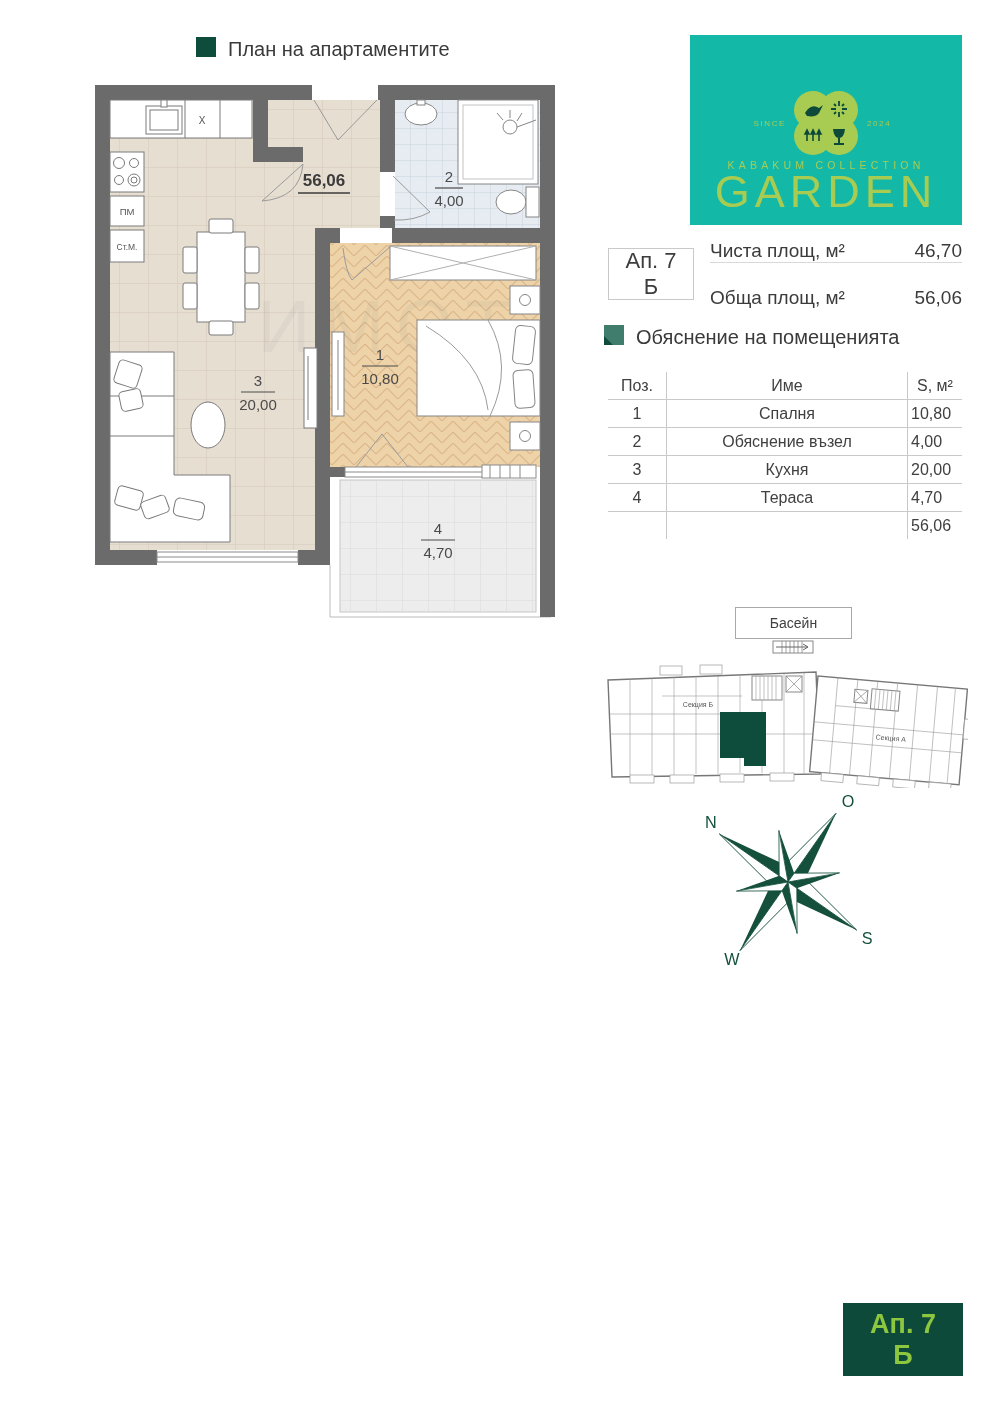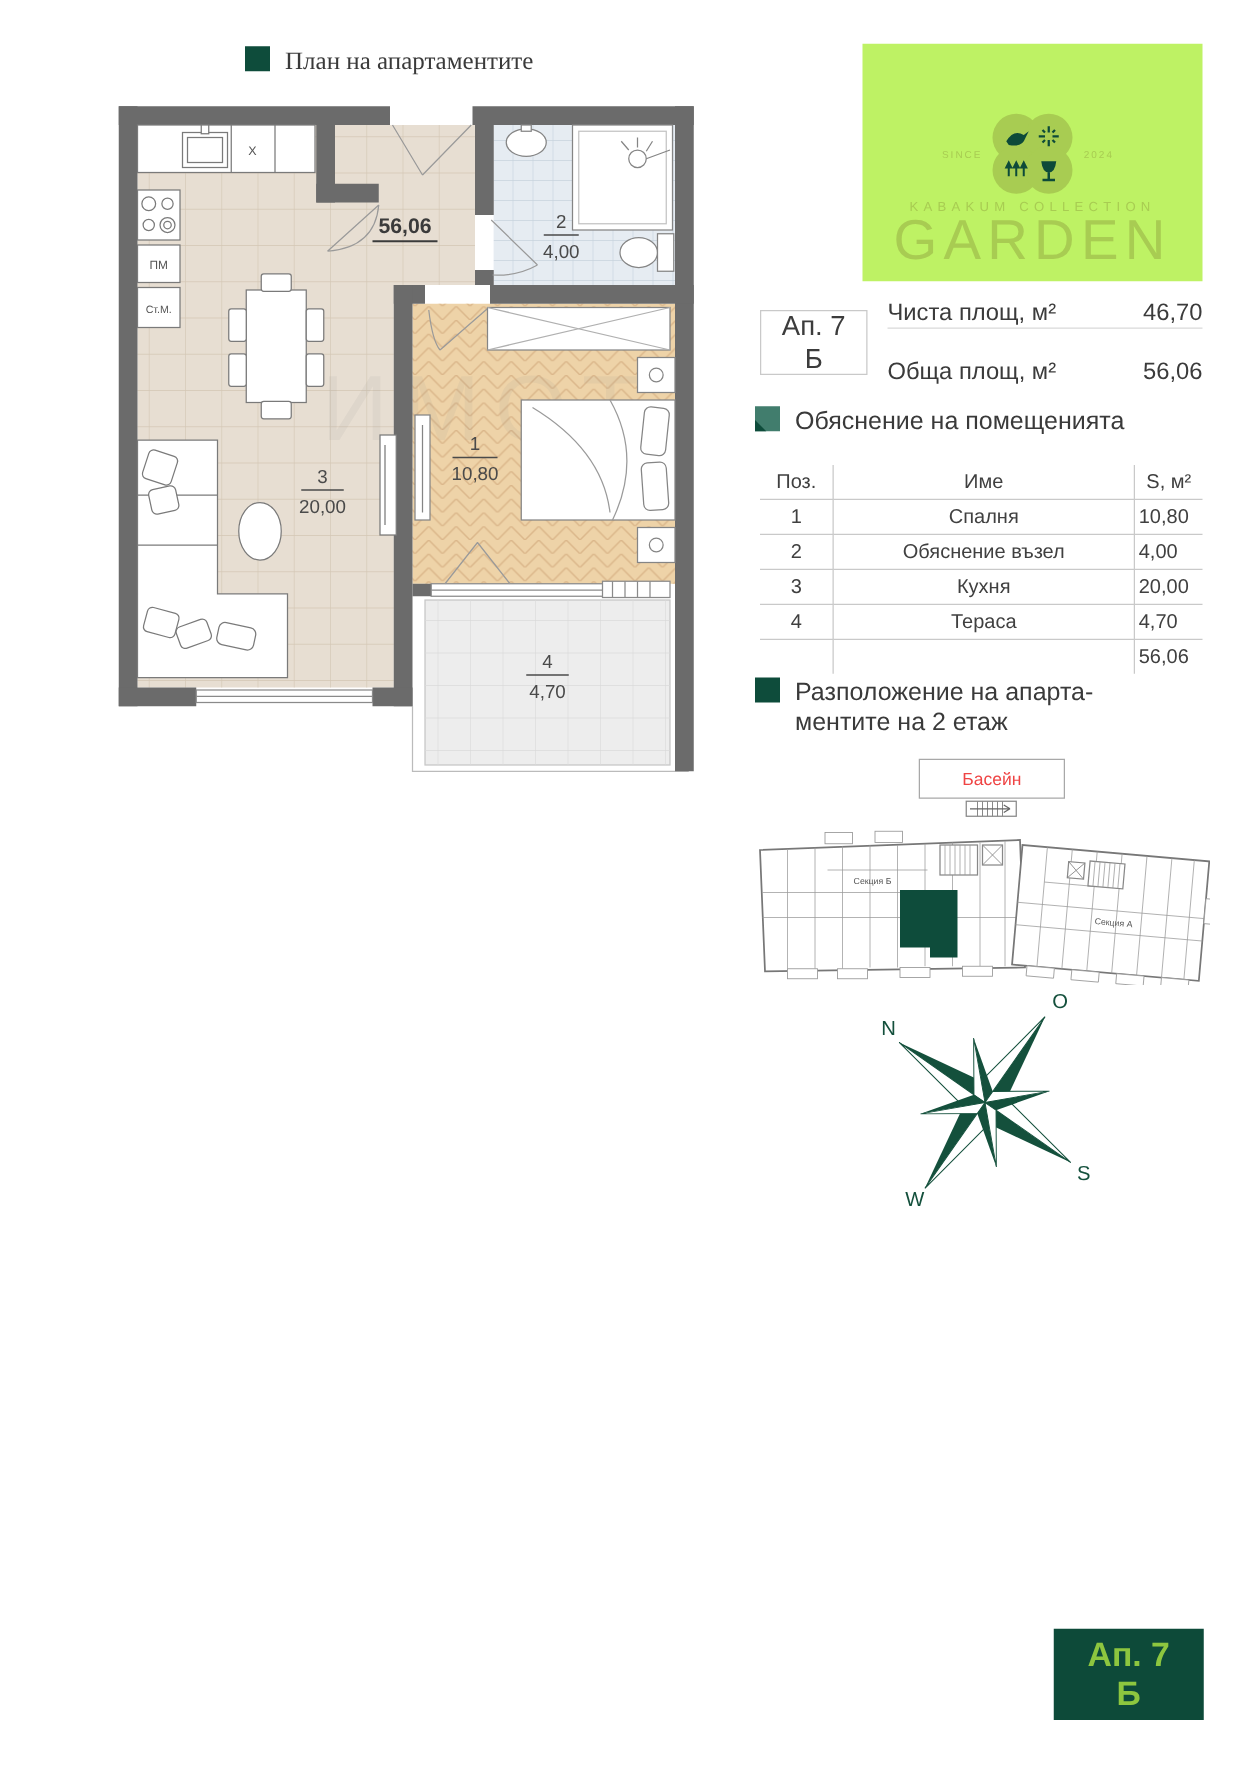--- a/index.html
+++ b/index.html
@@ -23,32 +23,32 @@
   
   table.rooms{border-collapse:collapse;width:354px;font-size:16px;color:#404040;}
   table.rooms th{font-weight:normal;}
   table.rooms th,table.rooms td{height:27px;padding:0 3px;border-bottom:1px solid #c9c9c9;}
   table.rooms .c1{width:52px;text-align:center;border-right:1px solid #c9c9c9;}
   table.rooms .c2{text-align:center;border-right:1px solid #c9c9c9;}
   table.rooms .c3{width:48px;}
   table.rooms tr.total td{border-bottom:none;}
   
   .pool{width:115px;height:30px;border:1px solid #a8a8a8;display:flex;align-items:center;justify-content:center;
-        font-size:14px;color:#ef4444;}
+        font-size:14px;color:#404040;}
   
   .badge{width:120px;height:73px;display:flex;flex-direction:column;align-items:center;justify-content:center;
          font-weight:bold;font-size:27px;line-height:31px;}
   svg text{font-family:"Liberation Sans",sans-serif;}
 </style>
 </head>
 <body>
 
 <div id="page">
 
-  <div class="abs sec-head" style="left:196px;top:37px;font-family:Liberation Serif, serif;">
+  <div class="abs sec-head" style="left:196px;top:37px;">
     <div class="sq"></div>
     <div class="sec-title">План на апартаментите</div>
   </div>
 
   <div class="abs" style="left:90px;top:80px;width:470px;height:540px;">
   <svg width="470" height="540" viewBox="0 0 470 540">
     <defs>
       <pattern id="pbeige" width="29" height="29" patternUnits="userSpaceOnUse">
         <path d="M29 0H0V29" fill="none" stroke="#d3c6b4" stroke-width="1"></path>
       </pattern>
@@ -199,21 +199,21 @@
       <line x1="151" y1="312" x2="185" y2="312" stroke="#4a4a4a" stroke-width="1.2"></line>
       <text x="168" y="330" font-size="15" text-anchor="middle">20,00</text>
 
       <text x="348" y="454" font-size="15" text-anchor="middle">4</text>
       <line x1="331" y1="460" x2="365" y2="460" stroke="#4a4a4a" stroke-width="1.2"></line>
       <text x="348" y="478" font-size="15" text-anchor="middle">4,70</text>
     </g>
   </svg>
   </div>
 
-  <div class="abs" style="left:690px;top:35px;width:272px;height:190px;background:#bef264;">
+  <div class="abs" style="left:690px;top:35px;width:272px;height:190px;background:#14b8a6;">
     <svg width="272" height="190" viewBox="0 0 272 190">
       <g>
         <circle cx="123" cy="75" r="19" fill="#a8cc52"></circle>
         <circle cx="149" cy="75" r="19" fill="#a8cc52"></circle>
         <circle cx="123" cy="101" r="19" fill="#a8cc52"></circle>
         <circle cx="149" cy="101" r="19" fill="#a8cc52"></circle>
         <path d="M115,78 Q121,68 129,73 L133,70 L130,76 Q128,83 117,81 Z" fill="#0d4a39"></path>
         <g stroke="#0d4a39" stroke-width="1.8">
           <path d="M149,66 V71 M149,77 V82 M141,74 H146 M152,74 H157 M144,69 L146,71 M152,77 L154,79 M154,69 L152,71 M146,77 L144,79"></path>
         </g>
@@ -282,27 +282,20 @@
         <td class="c3">4,70</td>
       </tr>
       <tr class="total">
         <td class="c1"></td>
         <td class="c2"></td>
         <td class="c3">56,06</td>
       </tr>
     </tbody>
   </table>
 
-  <div class="abs sec-head" style="left:604px;top:542px;width:370px;">
-    <div class="sq"></div>
-    <div class="sec-title">
-      <div>Разположение на апарта-</div>
-      <div>ментите на 2 етаж</div>
-    </div>
-  </div>
 
   <div class="abs pool" style="left:735px;top:607px;">
     <span>Басейн</span>
   </div>
 
   <svg class="abs" style="left:772px;top:640px;" width="42" height="14" viewBox="0 0 42 14">
     <rect x="1" y="1" width="40" height="12" fill="#fff" stroke="#888"></rect>
     <path d="M10,1 V13 M14,1 V13 M18,1 V13 M22,1 V13 M26,1 V13 M30,1 V13" stroke="#888" stroke-width="0.8"></path>
     <path d="M4,7 H36 M36,7 L31,4 M36,7 L31,10" stroke="#666" stroke-width="1" fill="none"></path>
   </svg>

